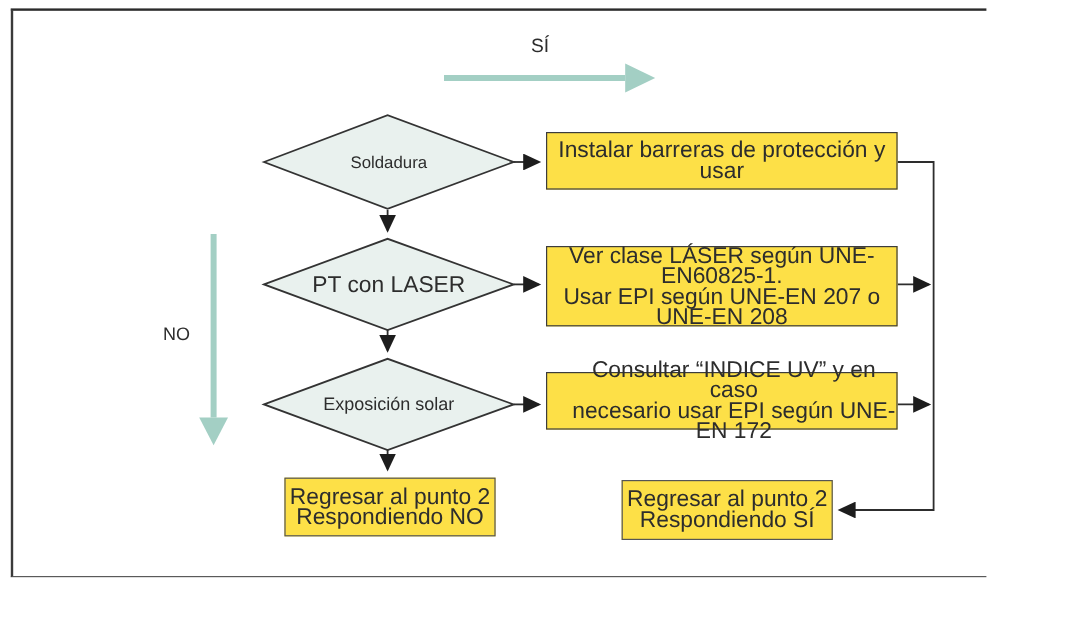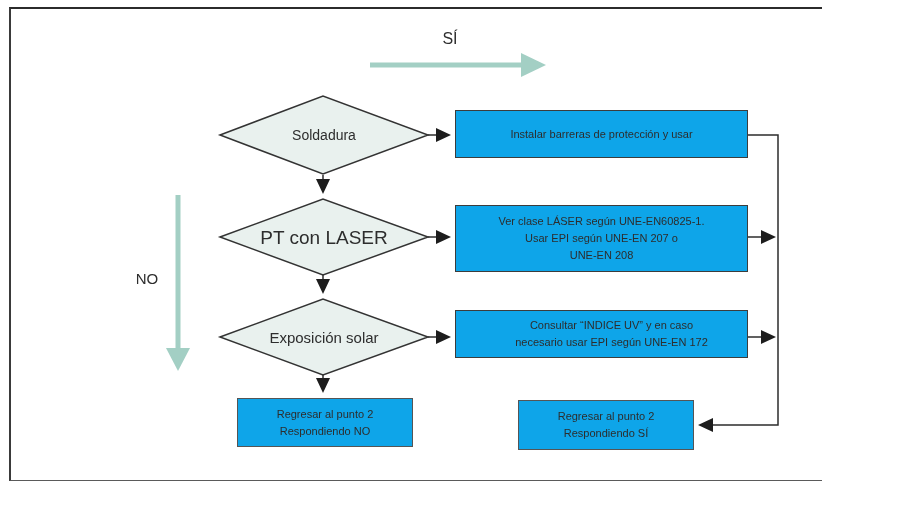--- a/index.html
+++ b/index.html
@@ -45,29 +45,29 @@
     font-size: 13.5px;
     line-height: 17px;
   }
   .diamond-text {
     font-size: 14px;
     line-height: 18px;
   }
   .action-box {
     position: absolute;
     box-sizing: border-box;
-    background: #0ea5e9;
+    background: #fde047;
     border: 1.5px solid #3c3c3c;
     display: flex;
     flex-direction: column;
     align-items: center;
     justify-content: center;
     text-align: center;
     color: #2d2d2d;
-    font-size: 11px;
+    font-size: 19px;
     line-height: 17px;
   }
   .flow-label {
     position: absolute;
     color: #2d2d2d;
     font-size: 16px;
     text-align: center;
   }
   #caption {
     position: absolute;

